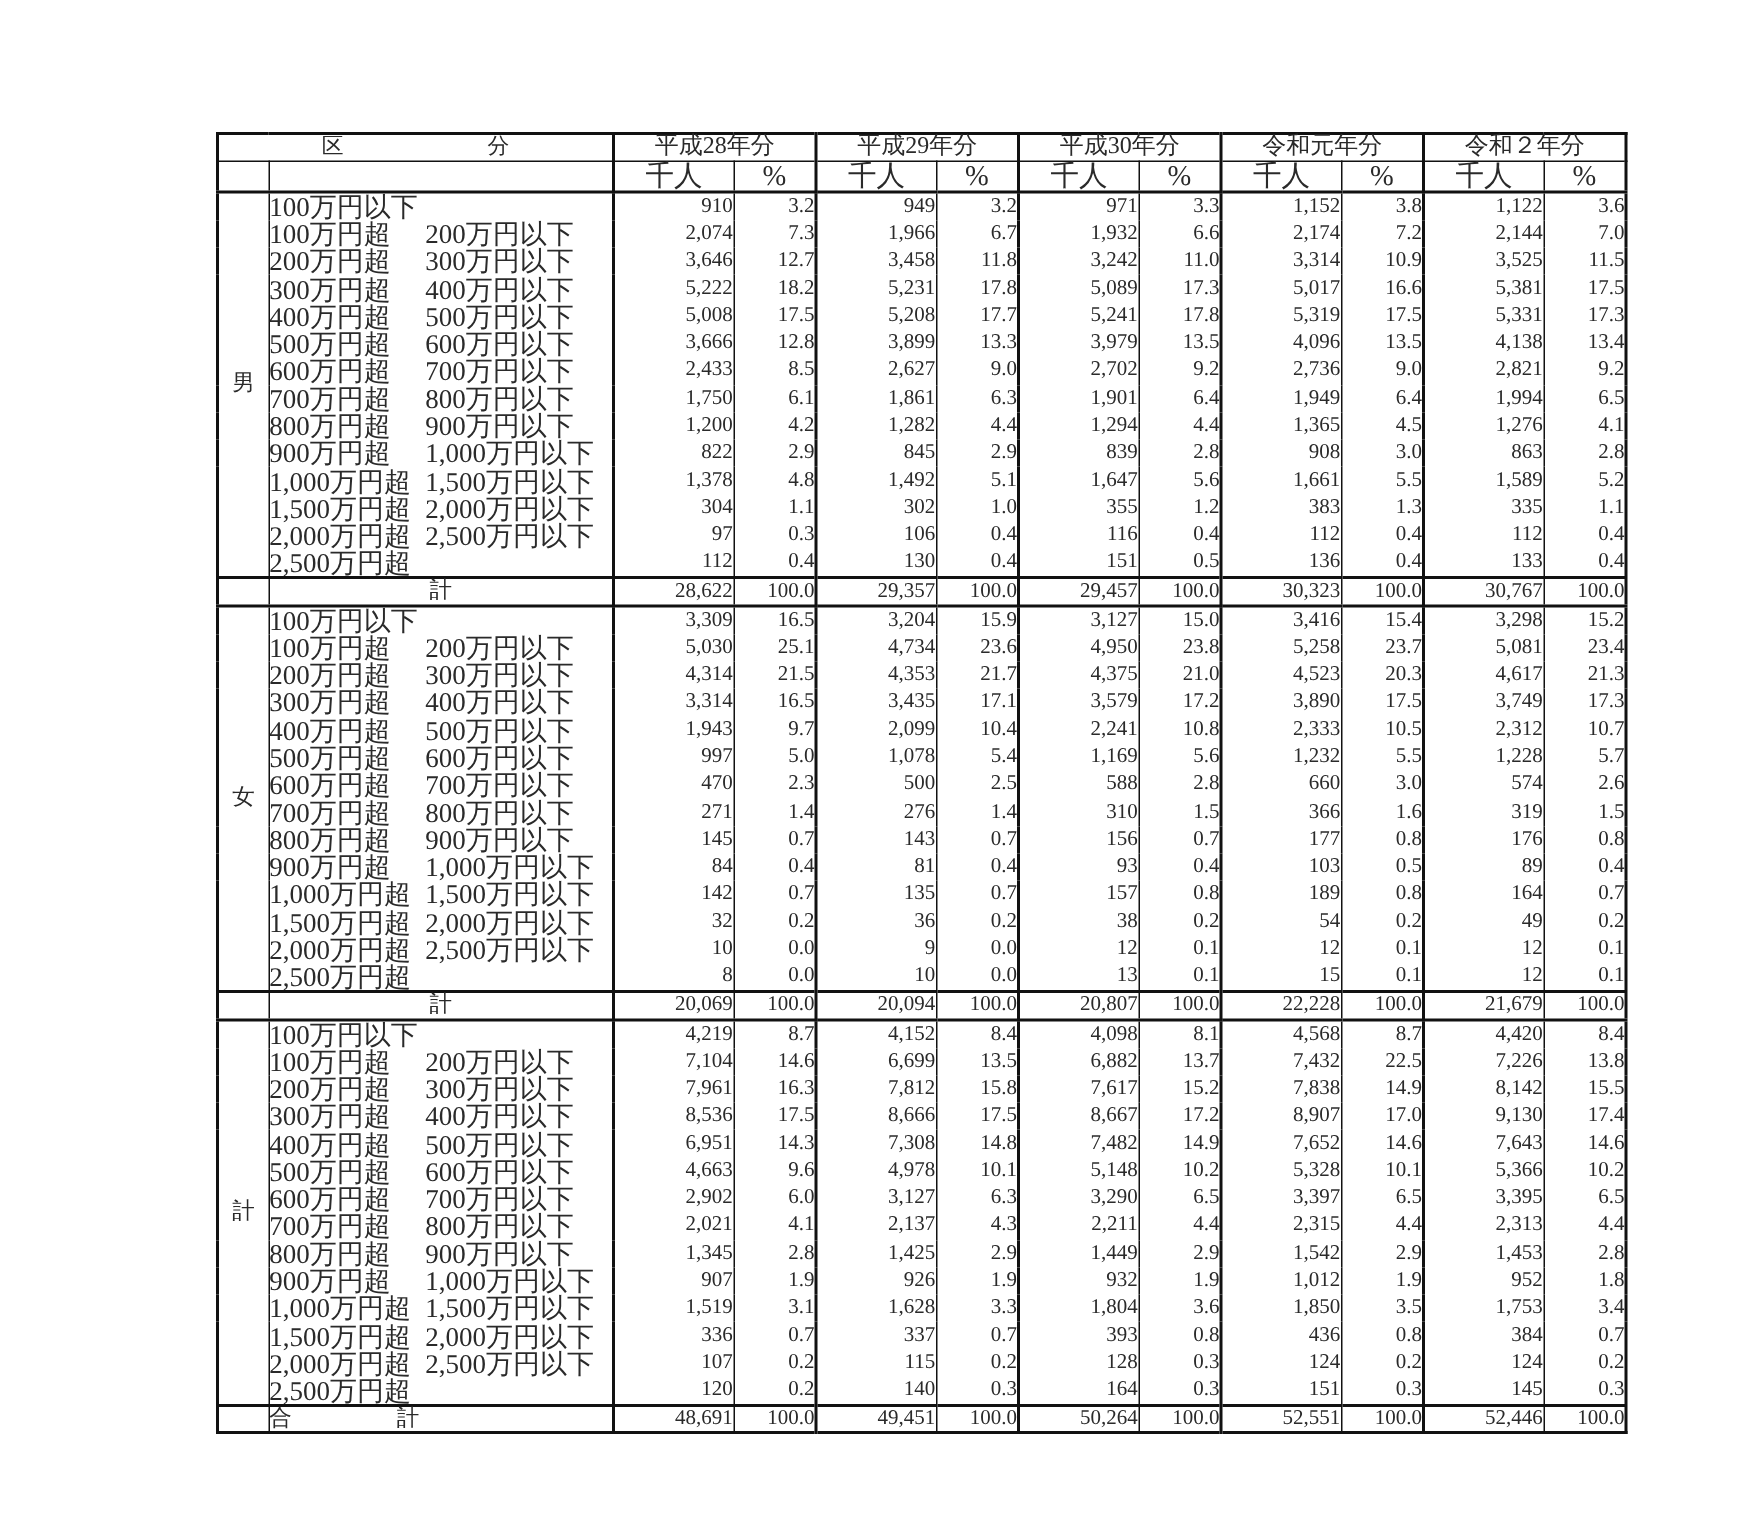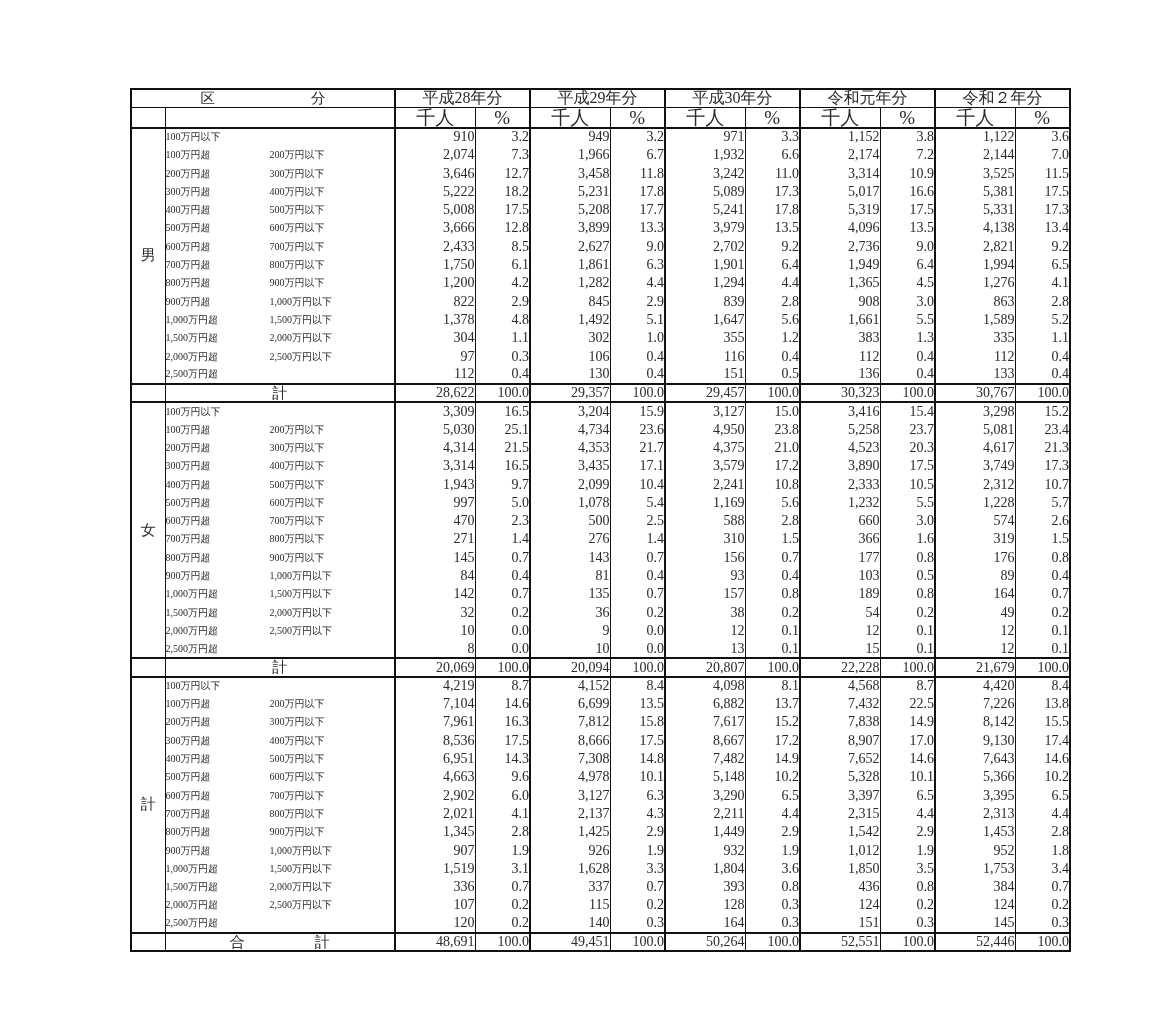--- a/index.html
+++ b/index.html
@@ -23,21 +23,21 @@
   #title {
     text-align: center;
     font-size: 20px;
     letter-spacing: 0.5px;
     padding-top: 8px;
     font-family: "Liberation Serif", "DejaVu Serif", serif;
     color: #111;
   }
   #table-wrap {
     position: absolute;
-    left: 118px;
+    left: 132px;
     top: 88px;
     width: 1003px;
     padding-left: 12px;
   }
   table.stat {
     border-collapse: collapse;
     width: 940px;
     table-layout: fixed;
     font-size: 13.5px;
     color: #2a2a2a;
@@ -93,21 +93,21 @@
   
   .grp {
     text-align: center;
     border-right: 1px solid #111;
     font-size: 15px;
     vertical-align: middle;
   }
   .lbl {
     border-right: 2.5px solid #111;
     padding-left: 40px;
-    font-size: 10px;
+    font-size: 18px;
   }
   .lbl .a { display: inline-block; width: 104px; }
   .lbl .b { display: inline-block; }
   .num {
     text-align: right;
     padding-right: 5px;
     border-right: 1px solid #111;
     font-size: 14px;
   }
   .pct {
@@ -124,21 +124,20 @@
     text-align: center;
     border-right: 2.5px solid #111;
     border-left: 1px solid #111;
     font-size: 15px;
     padding-left: 0;
   }
   tr.subtotal .grp-blank { border-right: 1px solid #111; border-top: 2.5px solid #111; border-bottom: 2.5px solid #111; }
 
   tr.grand td { border-top: 2.5px solid #111; }
   tr.grand .lbl-span {
-    text-align: center;
     border-right: 2.5px solid #111;
     border-left: 1px solid #111;
     font-size: 15px;
   }
   tr.grand .lbl-span .sp { display: inline-block; width: 70px; }
   tr.grand .grp-blank { border-right: 1px solid #111; border-top: 2.5px solid #111; }
 
   tr.group-start td { border-top: 2.5px solid #111; }
 </style>
 </head>

